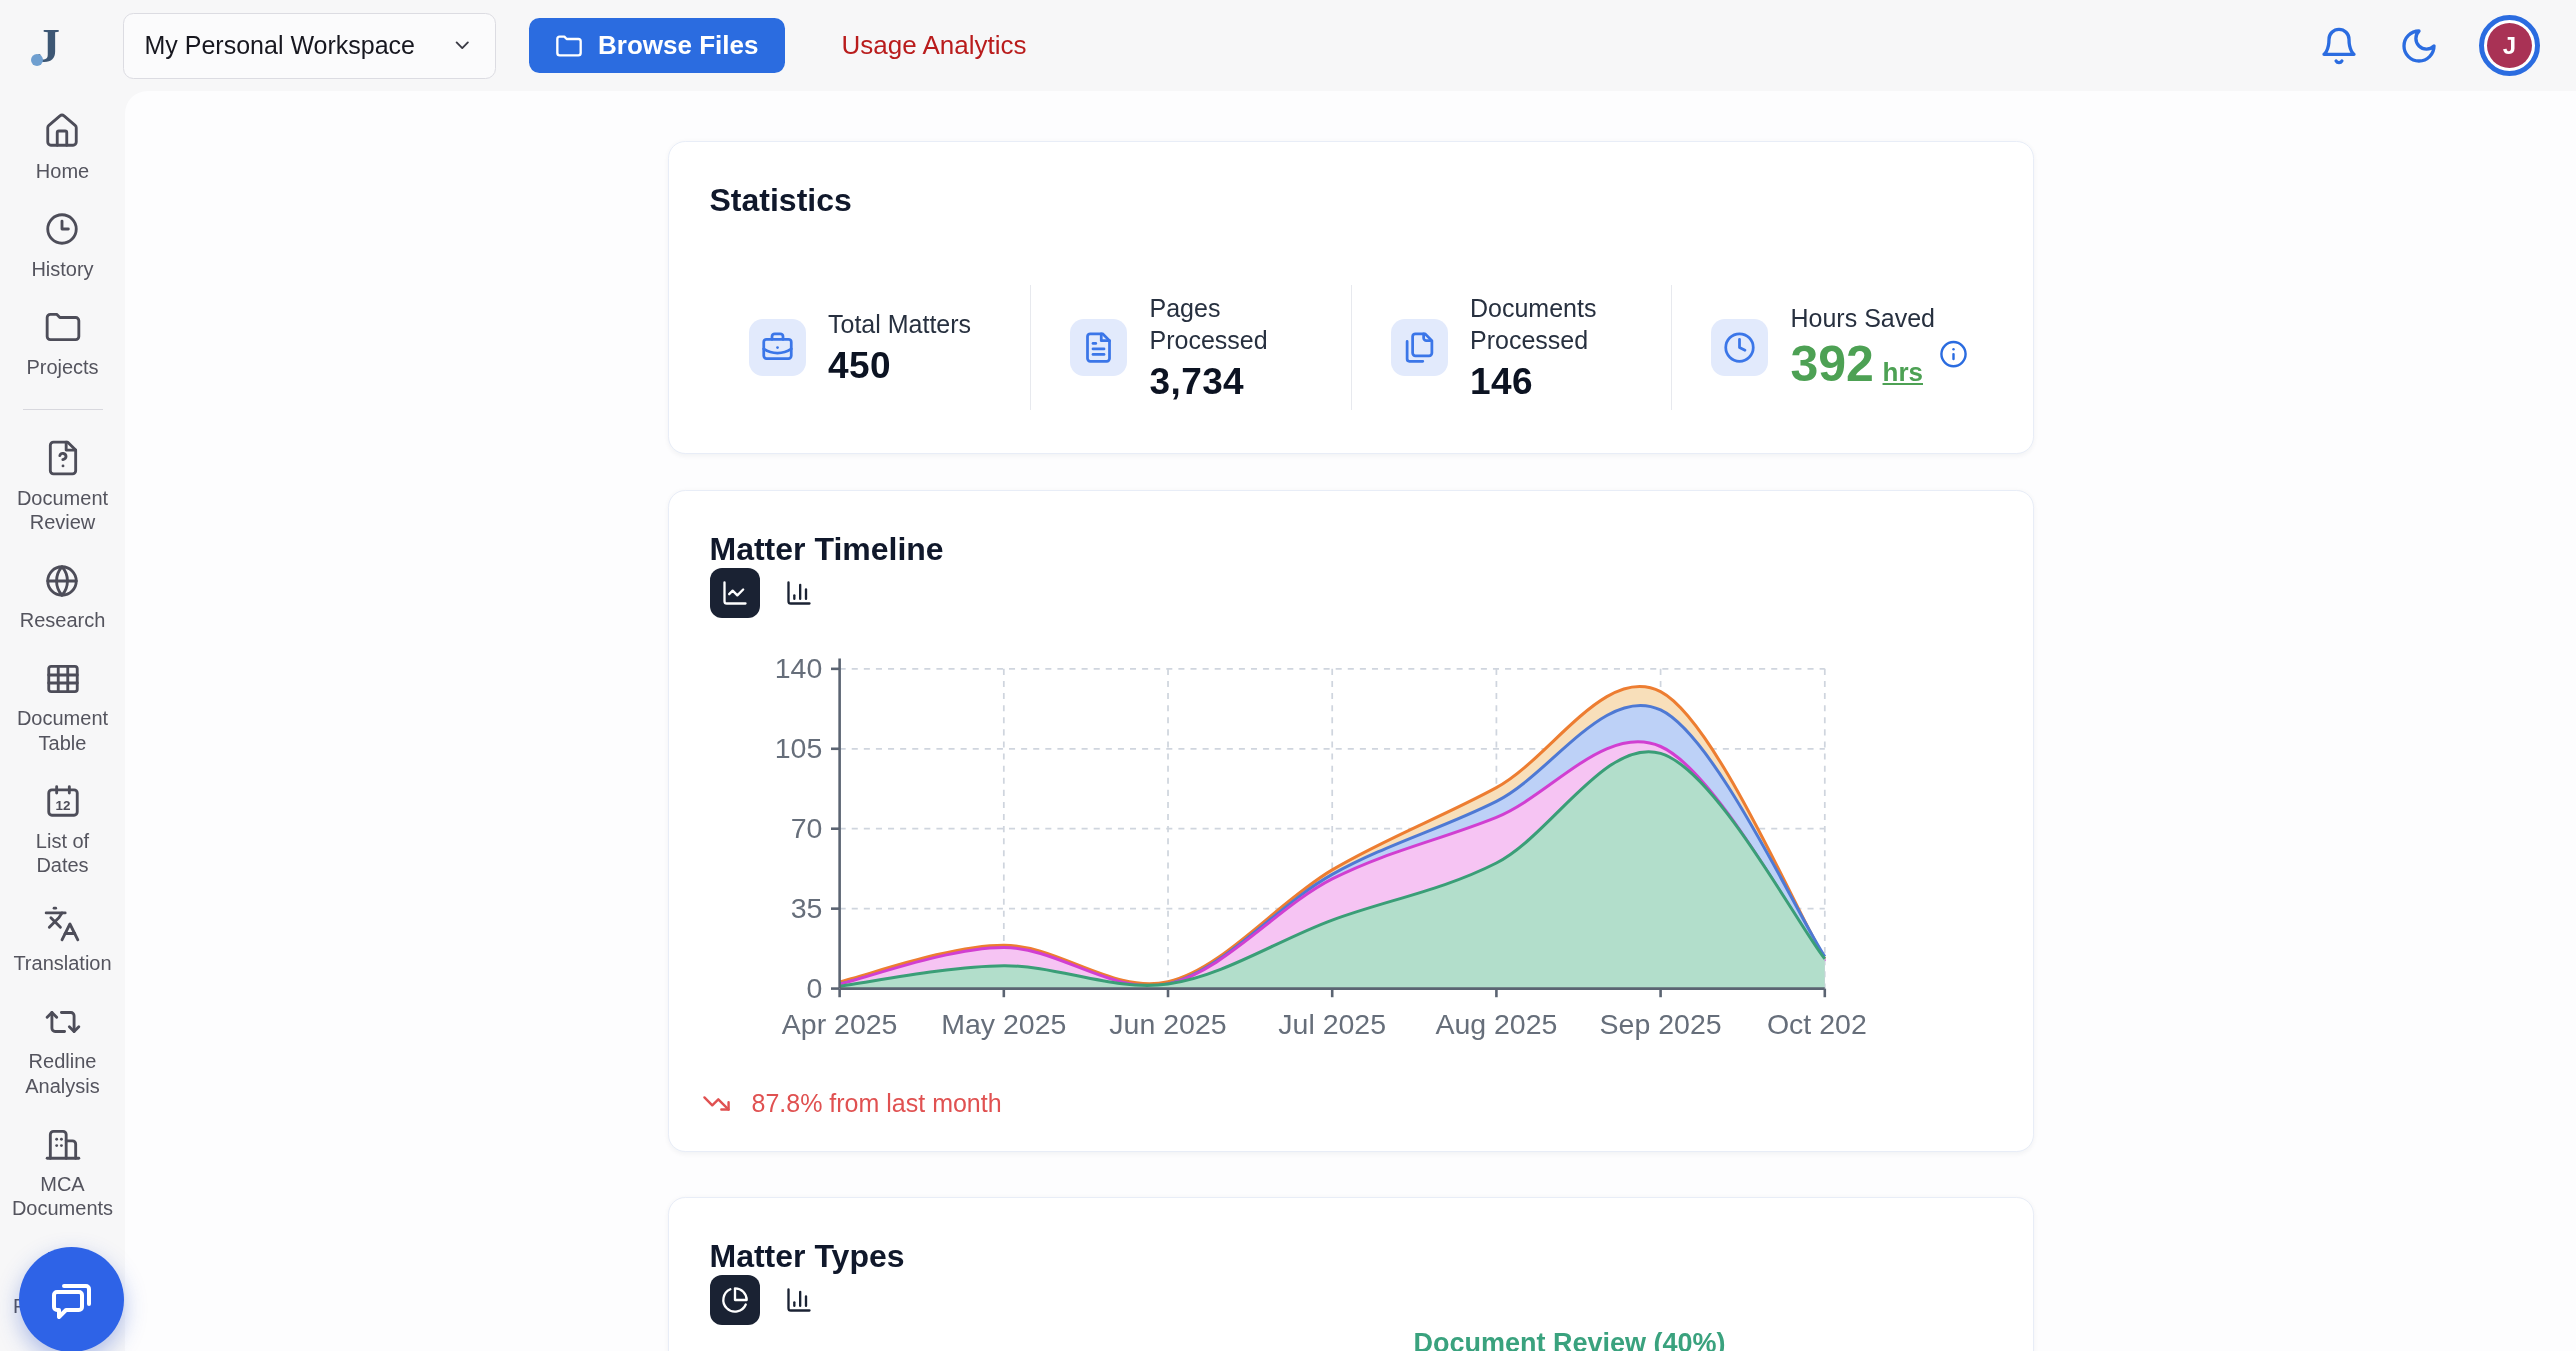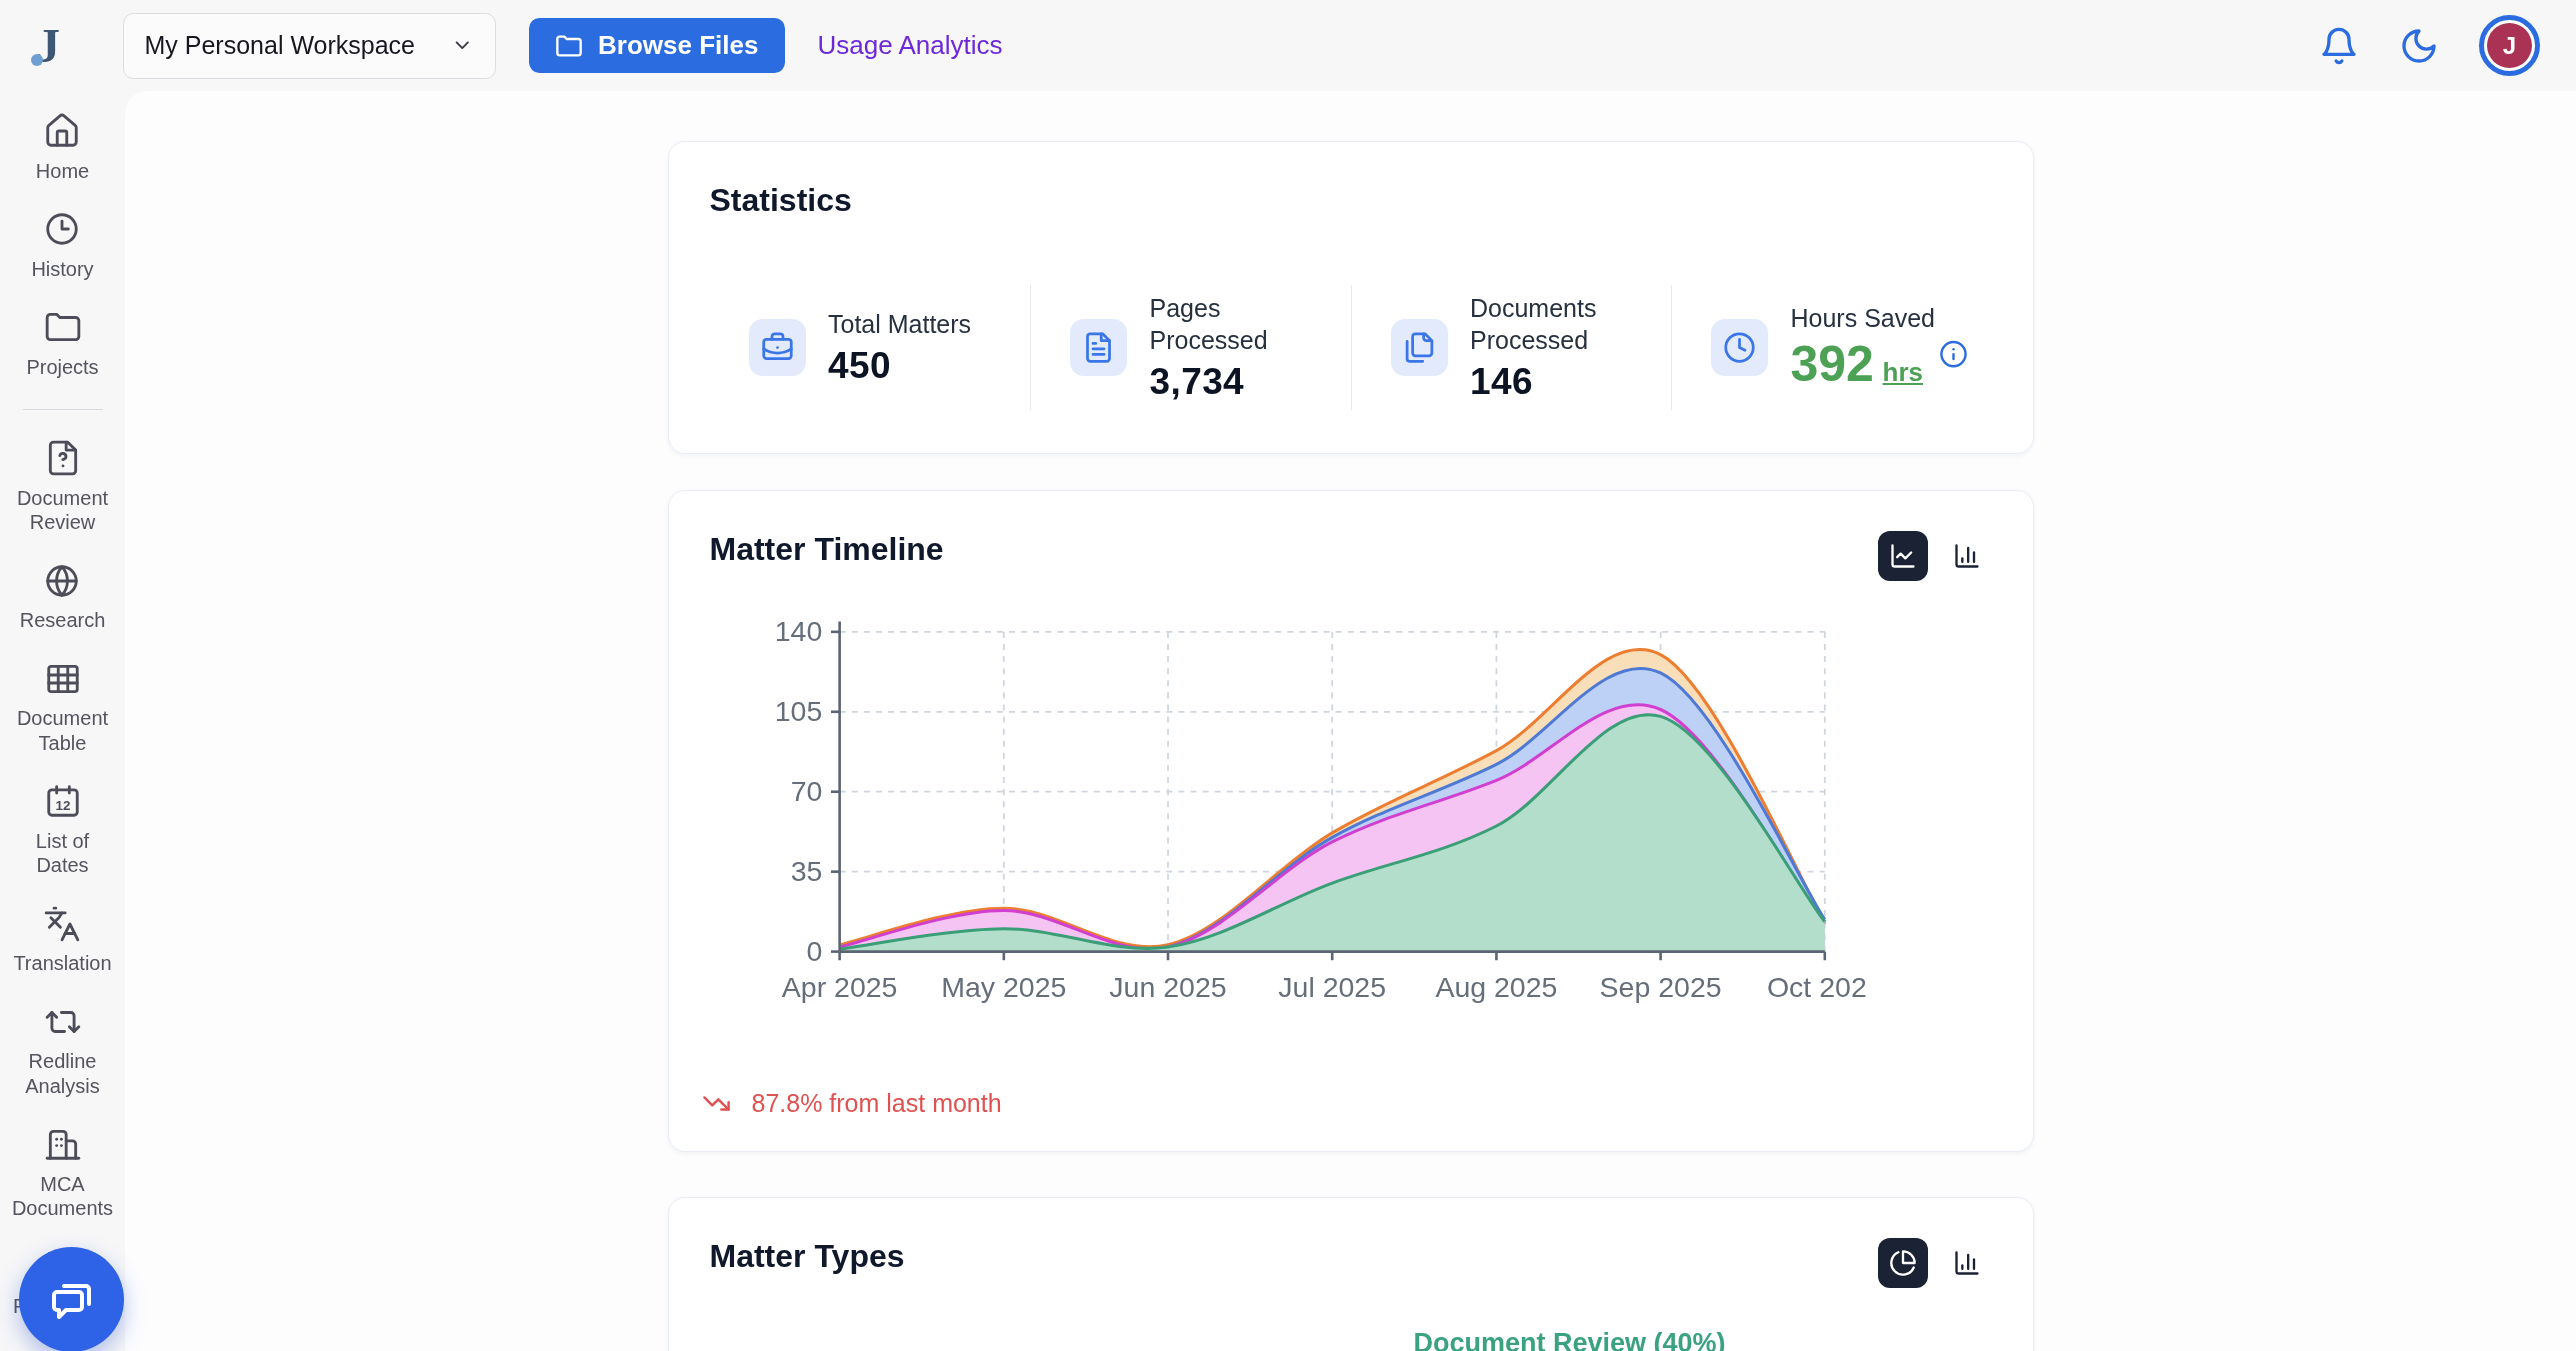--- a/index.html
+++ b/index.html
@@ -20,21 +20,21 @@
   .logo .dot { position:absolute; left:-5.2px; bottom:7px; width:12px; height:12px;
     border-radius:50%; background:#6f9fd0; }
   .ws-select { display:flex; align-items:center; justify-content:space-between;
     width:373px; height:66px; background:#fbfbfc; border:1.7px solid #dcdce2;
     border-radius:10.4px; padding:0 21px; font-size:25px; color:#17171f; cursor:pointer; }
   .ws-select svg { width:22.5px; height:22.5px; color:#3a3a44; }
   .btn-browse { display:flex; align-items:center; gap:15.6px; height:55px; padding:5px 26px;
     background:#2b6ce0; border:none; border-radius:10.4px; color:#fff;
     font-size:26px; font-weight:700; cursor:pointer; font-family:inherit; }
   .btn-browse svg { width:28px; height:28px; }
-  .usage-link { font-size:26px; font-weight:500; color:#6d28d9; cursor:pointer; }
+  .usage-link { font-size:26px; font-weight:500; color:#b91c1c; cursor:pointer;margin-left:24px; }
   .top-right { margin-left:auto; display:flex; align-items:center; gap:40px; }
   .top-ic { color:#2b6ce0; cursor:pointer; }
   .top-ic svg { width:40px; height:40px; }
   .avatar { width:61px; height:61px; border-radius:50%; border:5.2px solid #2b6ce0;
     background:#fff; display:flex; align-items:center; justify-content:center; cursor:pointer; }
   .avatar .inner { width:45px; height:45px; border-radius:50%; background:#a93255;
     color:#fff; font-size:24px; font-weight:700; display:flex; align-items:center; justify-content:center; }
 
   
   .sidebar { position:absolute; top:91px; left:0; bottom:0; width:125px;
@@ -50,21 +50,21 @@
     background:#2e63e7; display:flex; align-items:center; justify-content:center;
     box-shadow:0 8.6px 22.5px rgba(40,80,200,.35); cursor:pointer; color:#fff; z-index:5; }
   .fab svg { width:48px; height:48px; }
 
   
   .main { position:absolute; left:125px; top:91px; right:0; bottom:0;
     background:#fdfdfe; border-top-left-radius:22.5px; overflow:hidden; }
   .card { width:1366px; margin:0 auto; background:#fff; border:1.7px solid #e8edf7;
     border-radius:17.3px; box-shadow:0 1.7px 5.2px rgba(20,30,60,.05); padding:40px 41px; }
   .card-title { font-size:32px; font-weight:700; color:#10182b; }
-  .card-head { display:flex; justify-content:space-between; align-items:flex-start; }
+  .card-head { display:flex; justify-content:space-between; align-items:flex-start;flex-direction:column; }
   .toggles { display:flex; gap:14px; align-items:center; }
   .toggle { width:50px; height:50px; border-radius:12px; border:none; background:transparent;
     display:flex; align-items:center; justify-content:center; color:#1a2233; cursor:pointer; }
   .toggle.active { background:#1a2233; color:#fff; }
   .toggle svg { width:28px; height:28px; }
 
   
   .card-stats { margin-top:50px; height:313px; }
   .stats-row { margin-top:66px; display:grid; grid-template-columns:1fr 1fr 1fr 1fr; }
   .stat { display:flex; align-items:center; gap:22.5px; padding:7px 12px 7px 39px; }

